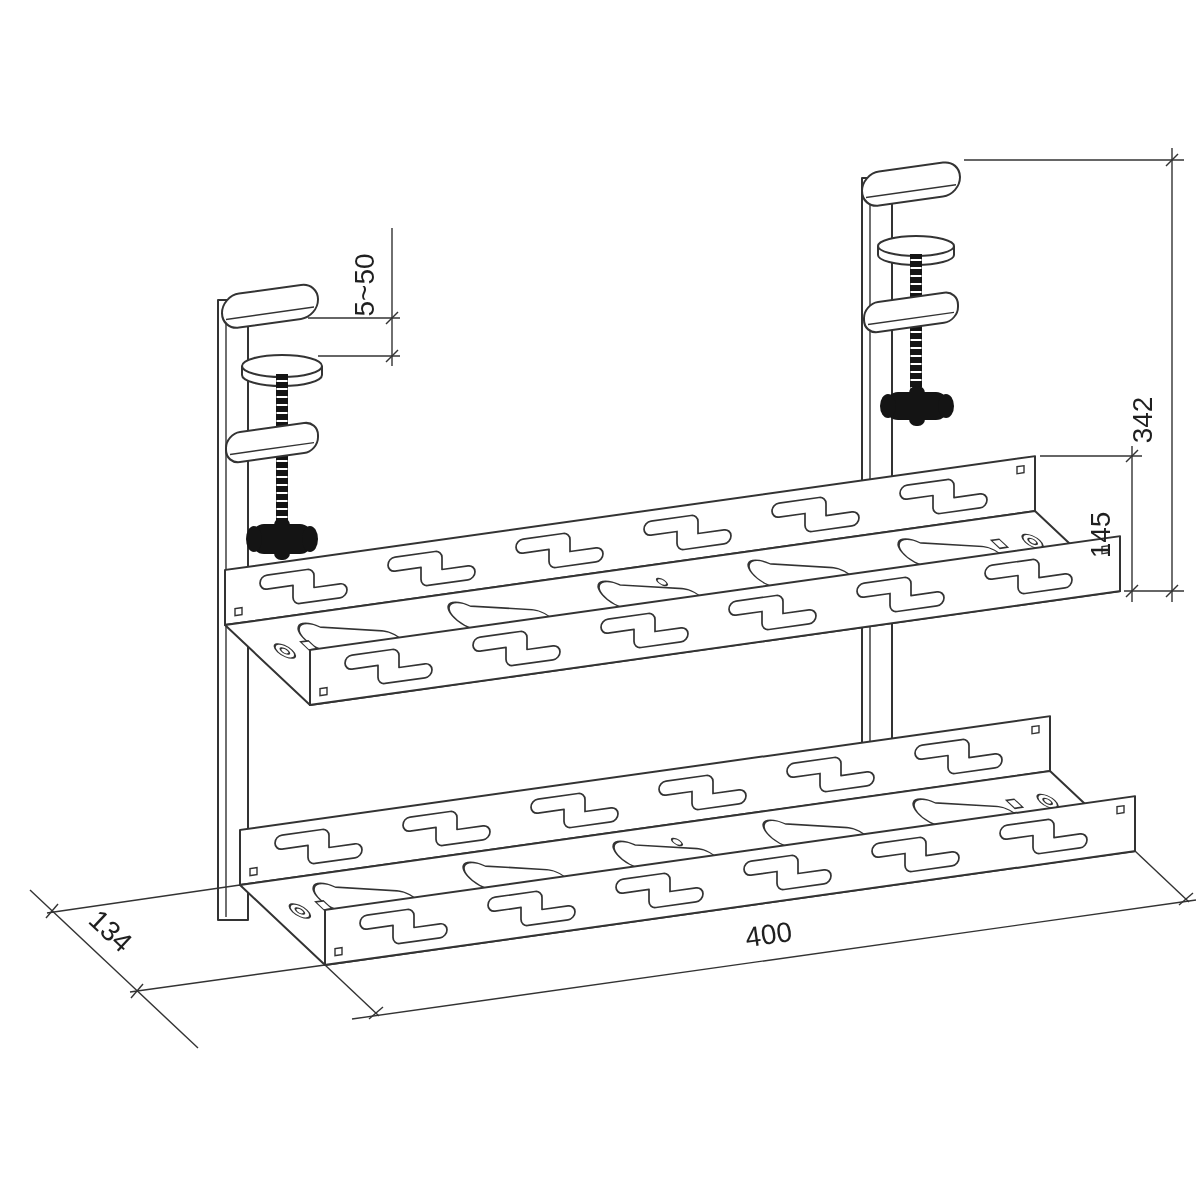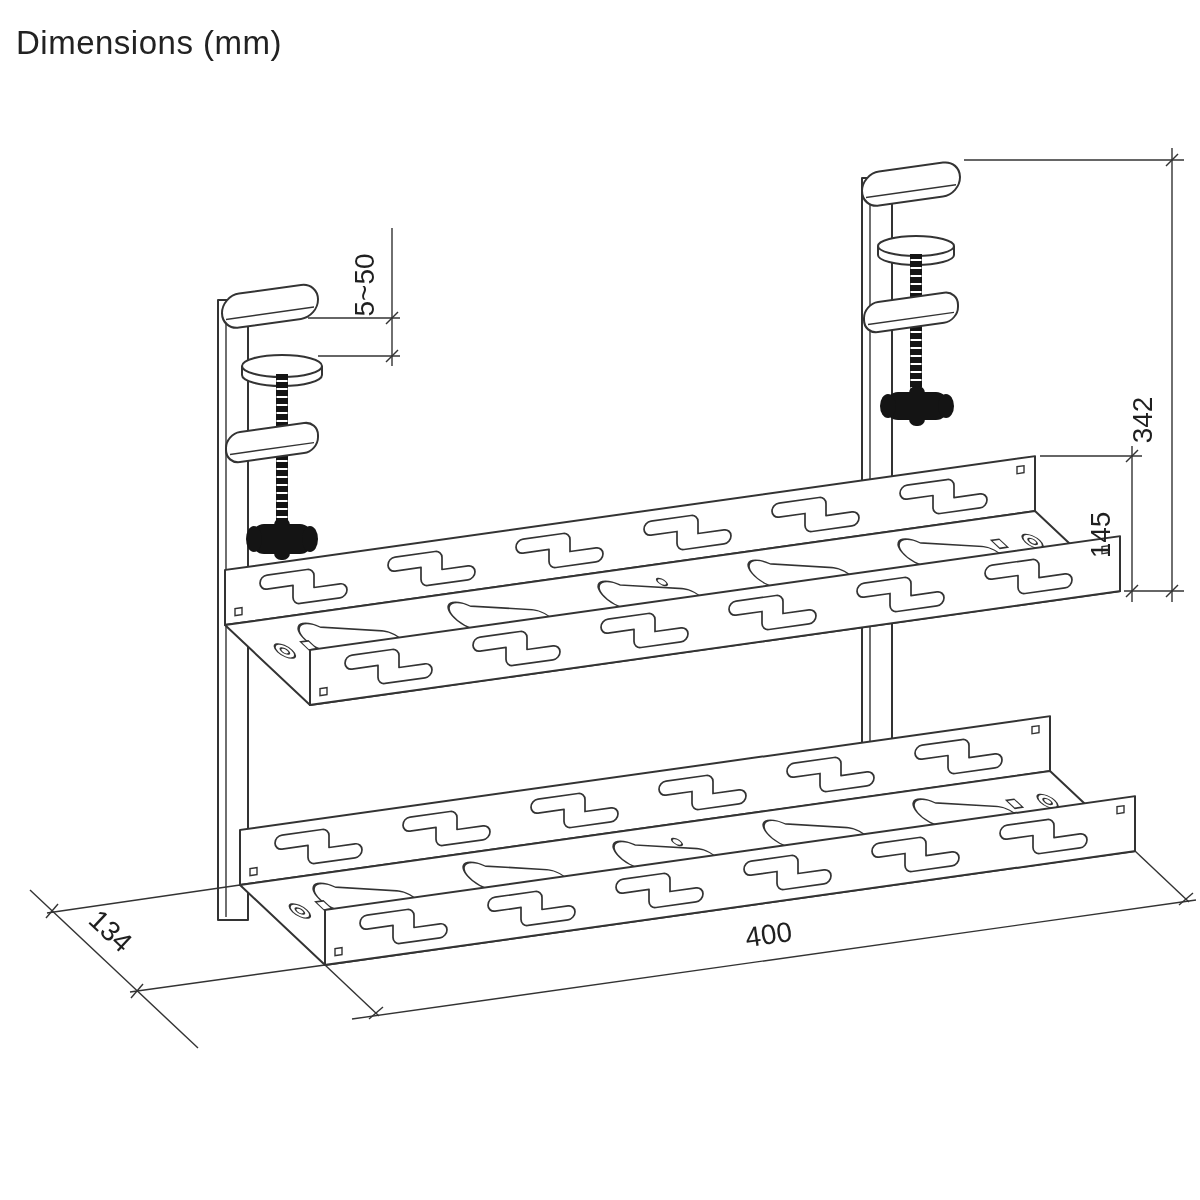--- a/index.html
+++ b/index.html
@@ -13,21 +13,20 @@
   .hole{fill:#fff;stroke:#333;stroke-width:1.4;}
   .thin{stroke:#333;stroke-width:1.4;fill:none;}
   .blk{fill:#141414;stroke:none;}
   .thread{stroke:#fff;stroke-width:11;stroke-dasharray:2 6;fill:none;}
   text.dim{font-size:28px;fill:#1f1f1f;text-anchor:middle;font-family:"Liberation Sans",sans-serif;}
 </style>
 </head>
 <body>
 
 <div id="stage">
-  <div id="page-title">Dimensions (mm)</div>
 
   <svg width="1200" height="1200" viewBox="0 0 1200 1200">
     <defs>
       <path id="hslot" d="M12 0 h40 a7 7 0 0 1 7 7 v12 h26 a7 7 0 0 1 0 14 h-40 a7 7 0 0 1 -7 -7 v-12 h-26 a7 7 0 0 1 0 -14 z"></path>
       <path id="keyhole" d="M22 3 H74 A11 11 0 0 1 74 25 H22 A14 14 0 1 1 22 3 Z"></path>
     </defs>
 
     <g>
       <rect class="face" x="218" y="300" width="30" height="620"></rect>
       <line class="thin" x1="226" y1="303" x2="226" y2="917"></line>

